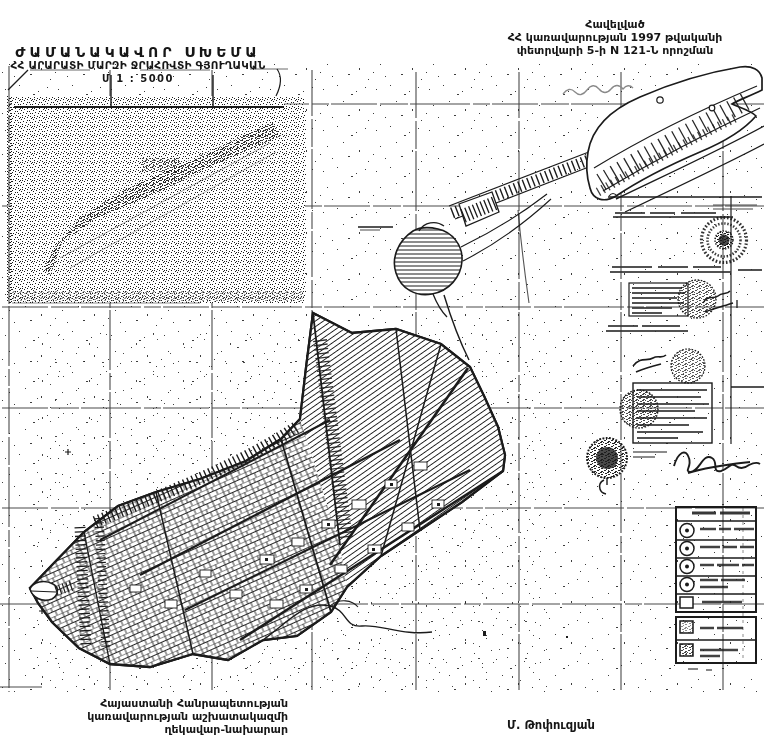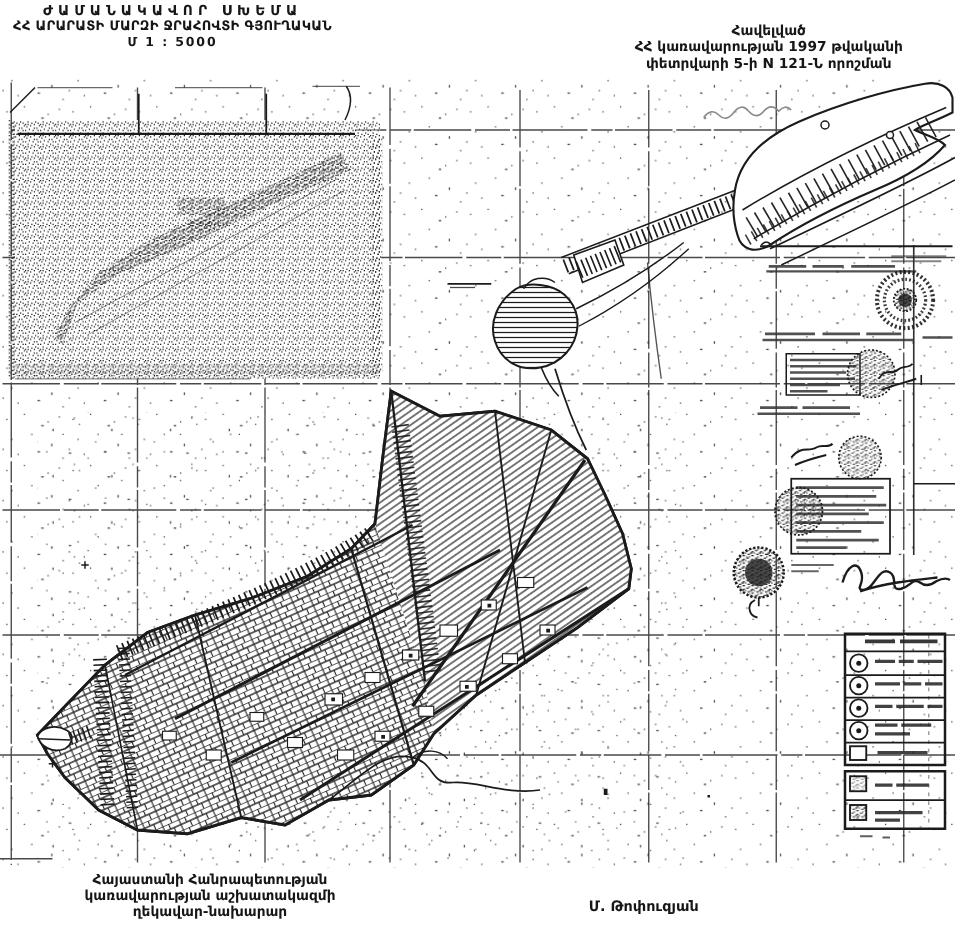--- a/index.html
+++ b/index.html
@@ -5,25 +5,25 @@
   html,body{margin:0;padding:0;}
   body{
     width:764px;height:746px;position:relative;overflow:hidden;
     background:#ffffff;color:#151515;
     font-family:"DejaVu Sans",sans-serif;
   }
   .sheet{position:absolute;inset:0;}
   svg.mapgfx{position:absolute;left:0;top:0;}
   .tblock{position:absolute;font-weight:700;text-align:center;color:#161616;}
   .title{left:6px;top:2px;width:264px;font-size:10.5px;line-height:13px;letter-spacing:.2px;}
-  .title .l1{letter-spacing:4px;font-size:11px;}
+  .title .l1{letter-spacing:4px;font-size:14px;margin-top:44px;}
   .title .scale{letter-spacing:1.5px;font-size:10px;}
   .annex{left:468px;top:6px;width:294px;font-size:11px;line-height:13px;margin-top:12px;}
-  .office{left:48px;top:697px;width:240px;font-size:11px;line-height:13px;text-align:center;}
-  .signer{left:435px;top:718px;width:160px;font-size:11.5px;text-align:center;}
+  .office{left:48px;top:697px;width:240px;font-size:11px;line-height:13px;text-align:right;}
+  .signer{left:435px;top:718px;width:160px;font-size:11.5px;text-align:right;}
 </style>
 </head>
 <body>
 
 <div class="sheet">
 
 <svg class="mapgfx" width="764" height="746" viewBox="0 0 764 746" xmlns="http://www.w3.org/2000/svg">
   <defs>
     <pattern id="speck" width="53" height="41" patternUnits="userSpaceOnUse">
       <rect x="5" y="7" width="1" height="1" fill="#1b1b1b"></rect>

